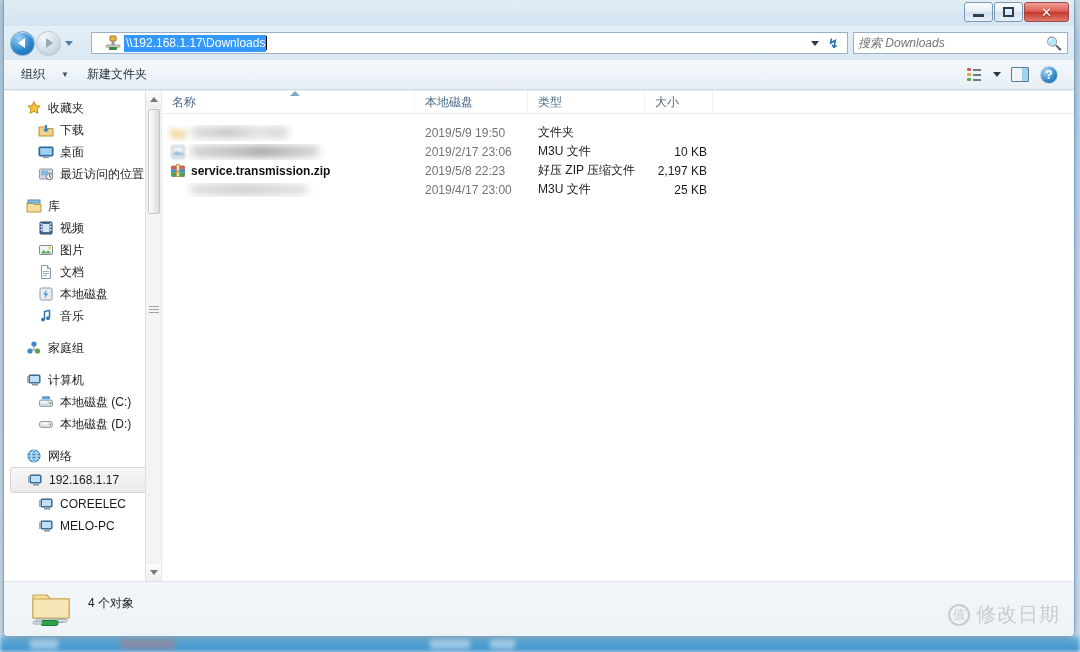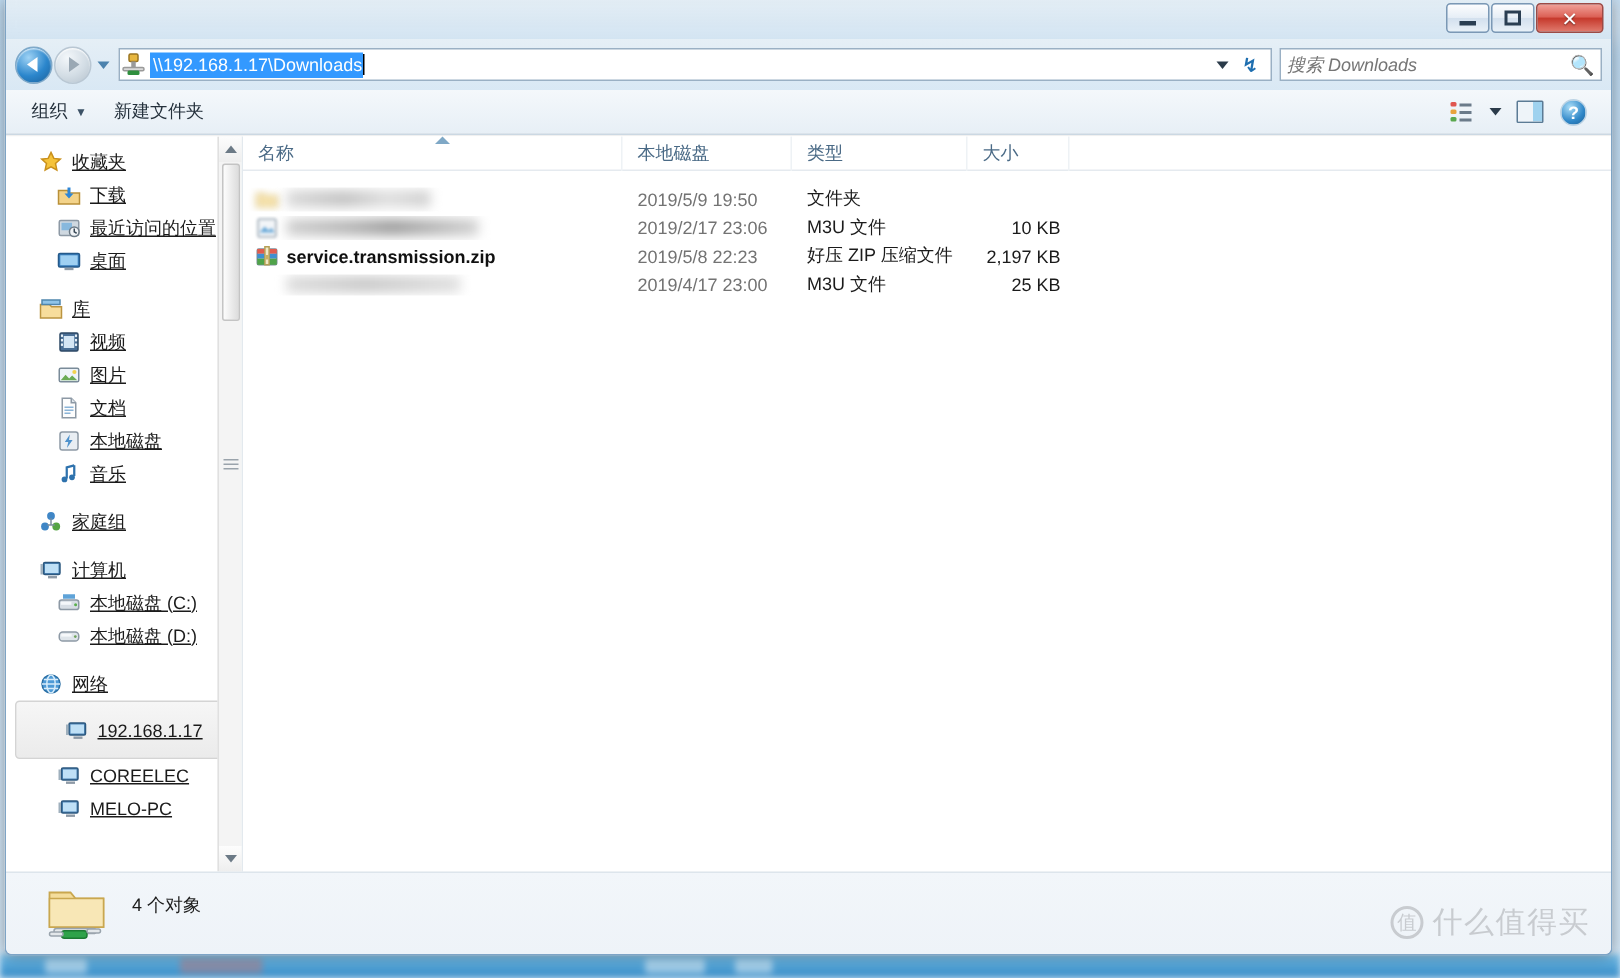--- a/index.html
+++ b/index.html
@@ -115,23 +115,23 @@
   #btn-recent {
     width: 16px; height: 22px; display:flex; align-items:center; justify-content:center;
     flex: 0 0 auto;
   }
   .caret-down {
     width: 0; height: 0;
     border-left: 4px solid transparent; border-right: 4px solid transparent;
     border-top: 5px solid #4b82ad;
   }
   #address-bar {
-    flex: 1 1 auto; height: 22px; margin-left: 2px;
+    flex: 1 1 auto; height: 22px; margin-left: 14px;
     background: #fff; border: 1px solid #9ab0c4;
-    display: flex; align-items: center; padding: 0 0;
+    display: flex; align-items: center; padding: 0 12px;
     position: relative;
   }
   #addr-icon { width: 16px; height: 16px; margin: 0 3px 0 1px; flex: 0 0 auto; }
   #addr-text {
     font-size: 12px; color: #fff;
     background: #3399ff;
     padding: 1px 1px 2px 2px;
     letter-spacing: 0;
     white-space: nowrap;
   }
@@ -166,21 +166,21 @@
 
   
   #toolbar {
     position: absolute; left: 0; top: 60px; width: 100%; height: 30px;
     background: linear-gradient(180deg,#f4f8fb 0%, #e7eff6 100%);
     border-bottom: 1px solid #cbd8e3;
     display: flex; align-items: center; padding: 0 8px;
   }
   .tb-btn {
     font-size: 12px; color: #25313c; padding: 4px 9px;
-    display: flex; align-items: center; gap: 5px; border-radius: 3px;
+    display: flex; align-items: center; gap: 16px; border-radius: 3px;
   }
   .tb-right { margin-left: auto; display: flex; align-items: center; gap: 3px; padding-right:4px;}
   .tb-icon-btn {
     width: 26px; height: 22px; display:flex; align-items:center; justify-content:center;
   }
   .viewicon { width:14px; height:13px; position: relative; }
   .viewicon i {
     position:absolute; left:6px; height:2px; width:8px; background:#6b7b8a;
   }
   .viewicon b {
@@ -209,27 +209,26 @@
     width: 158px; flex: 0 0 auto; background: #fff;
     position: relative; overflow: hidden;
     border-right: 1px solid #e3e9ee;
   }
   #nav-tree { padding: 6px 0 0 0; font-size: 12px; color: #1e1e1e; }
   .tree-group { margin-bottom: 10px; }
   .tree-row {
     display: flex; align-items: center; gap: 6px;
     height: 22px; padding-left: 22px; color: #1b1b1b;
     white-space: nowrap;
-    text-decoration: underline;
   }
   .tree-row.child { padding-left: 34px; }
   .tree-row.selected {
     background: linear-gradient(180deg,#f6f6f6,#ebebeb);
     border: 1px solid #d4d4d4; border-radius: 3px;
-    margin: 0 6px 0 6px; padding-left: 32px; height: 39px;
+    margin: 0 6px 0 6px; padding-left: 16px; height: 26px;
   }
   .ti { width: 16px; height: 16px; flex: 0 0 auto; }
   #nav-scroll {
     position: absolute; right: 0; top: 0; width: 16px; height: 100%;
     background: #f4f4f4; border-left: 1px solid #e0e0e0;
   }
   .sb-arrow {
     width: 16px; height: 17px; display:flex; align-items:center; justify-content:center;
     background: linear-gradient(180deg,#fdfdfd,#eeeeee);
   }
@@ -436,34 +435,34 @@
           </div>
           <div class="tree-row child">
             <svg class="ti" viewBox="0 0 16 16">
               <path d="M1 5h6l1.4 1.6H15V14H1z" fill="#f3d38a" stroke="#b99038"></path>
               <path d="M9 3v4h2l-3 3.4L5 7h2V3z" fill="#2e86d6"></path>
             </svg>
             <span>下载</span>
           </div>
           <div class="tree-row child">
             <svg class="ti" viewBox="0 0 16 16">
+              <rect x="1" y="3" width="14" height="9" rx="1" fill="#3a7fbc" stroke="#255a8a"></rect>
+              <rect x="2.2" y="4.2" width="11.6" height="6.6" fill="#9fd0f2"></rect>
+              <rect x="5" y="12.5" width="6" height="1.6" fill="#8e9aa6"></rect>
+            </svg>
+            <span>桌面</span>
+          </div>
+          <div class="tree-row child">
+            <svg class="ti" viewBox="0 0 16 16">
               <rect x="1.5" y="3" width="13" height="10" rx="1" fill="#cfd8e0" stroke="#8d99a5"></rect>
               <rect x="3" y="4.5" width="7" height="5" fill="#87b8dd"></rect>
               <circle cx="11.5" cy="10.5" r="3.2" fill="#f0f3f6" stroke="#6c7a86"></circle>
               <path d="M11.5 8.4v2.2l1.6.9" stroke="#3a4a58" fill="none" stroke-width="1"></path>
             </svg>
             <span>最近访问的位置</span>
-          </div>
-          <div class="tree-row child">
-            <svg class="ti" viewBox="0 0 16 16">
-              <rect x="1" y="3" width="14" height="9" rx="1" fill="#3a7fbc" stroke="#255a8a"></rect>
-              <rect x="2.2" y="4.2" width="11.6" height="6.6" fill="#9fd0f2"></rect>
-              <rect x="5" y="12.5" width="6" height="1.6" fill="#8e9aa6"></rect>
-            </svg>
-            <span>桌面</span>
           </div>
         </div>
 
         <div class="tree-group">
           <div class="tree-row">
             <svg class="ti" viewBox="0 0 16 16">
               <path d="M1 5h6l1.4 1.5H15V14H1z" fill="#f7dd9c" stroke="#bb9440"></path>
               <rect x="2" y="2" width="12" height="3" fill="#8fc4e8" stroke="#4f86ad"></rect>
             </svg>
             <span>库</span>
@@ -687,16 +686,16 @@
       <rect x="6" y="30" width="28" height="3.4" rx="1.6" fill="#e5e8ea" stroke="#9aa4ad"></rect>
       <rect x="11" y="31.5" width="17" height="5" rx="2" fill="#2fa24a" stroke="#1d7a33"></rect>
       <rect x="3" y="32.4" width="9" height="2.6" rx="1.3" fill="#e3e7ea" stroke="#9aa4ad"></rect>
       <rect x="28" y="30.4" width="9" height="2.6" rx="1.3" fill="#e3e7ea" stroke="#9aa4ad"></rect>
     </svg>
     <div id="status-text">4 个对象</div>
   </div>
 
   <div id="watermark">
     <div id="wm-badge">值</div>
-    <div id="wm-text">什么值得买</div>
+    <div id="wm-text">修改日期</div>
   </div>
 
 </div>
 
 </body></html>

